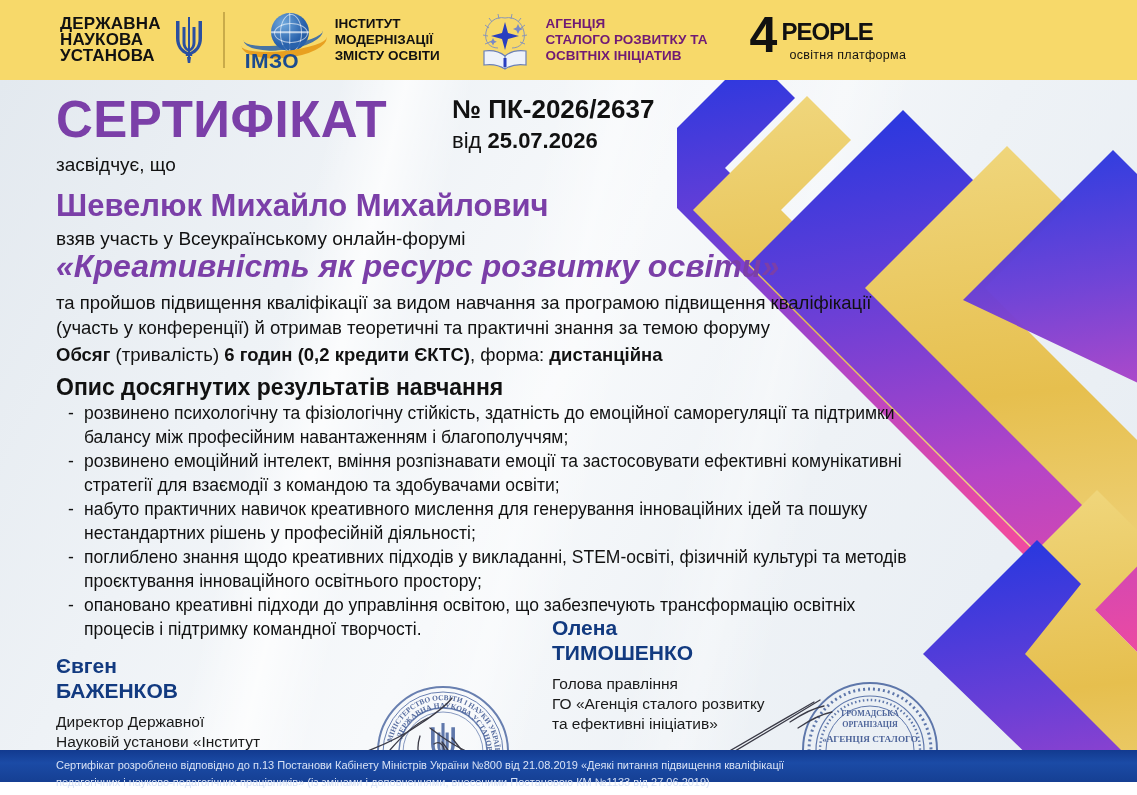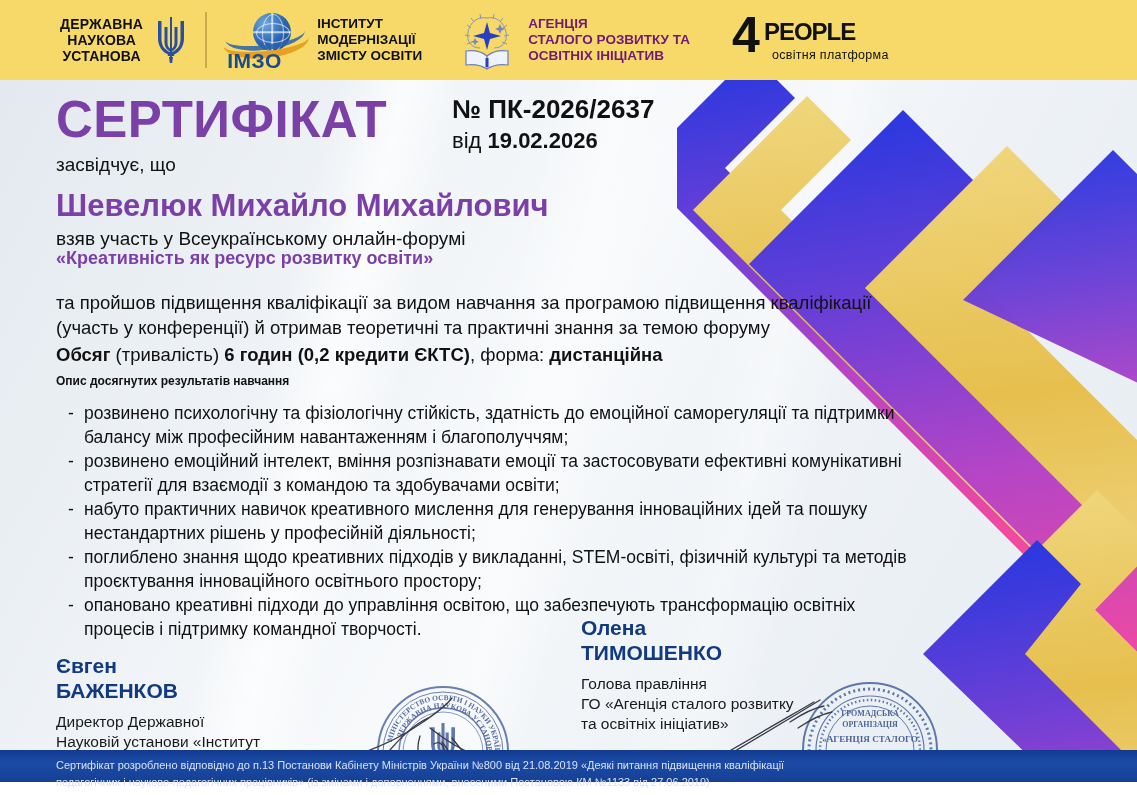--- a/index.html
+++ b/index.html
@@ -13,21 +13,21 @@
   
   .header{
     position:absolute;left:0;top:0;width:1137px;height:80px;
     background:#f7d96a;
     display:flex;align-items:center;
   }
   .hdr-logos{display:flex;align-items:center;gap:0;padding-left:60px;}
   .logo-block{display:flex;align-items:center;}
 
   .dnu-text{
-    text-align:center;font-weight:bold;font-size:14px;line-height:16px;
+    text-align:left;font-weight:bold;font-size:17px;line-height:16px;
     color:#111;letter-spacing:.2px;
   }
   .tryzub{width:36px;height:54px;margin-left:10px;position:relative;}
 
   .divider{
     width:2px;height:56px;background:#c9ab4a;margin:0 16px;
   }
 
   .imzo-wrap{display:flex;align-items:center;}
   .imzo-mark{width:86px;height:58px;position:relative;margin-right:8px;}
@@ -117,49 +117,49 @@
 
   .line-small{
     position:absolute;left:56px;font-size:19px;color:#111;
   }
   .holder-name{
     position:absolute;left:56px;top:108px;
     font-size:31px;font-weight:bold;color:#7B3FA8;
   }
   .forum-title{
     position:absolute;left:56px;top:168px;
-    font-size:18px;font-weight:bold;color:#7B3FA8;
+    font-size:32px;font-weight:bold;color:#7B3FA8;font-style:italic;
   }
   .para{
     position:absolute;left:56px;font-size:18.5px;color:#111;line-height:25px;
     width:860px;
   }
   .bold{font-weight:bold;}
 
   .results-head{
-    position:absolute;left:56px;top:294px;font-size:12px;font-weight:bold;color:#111;
+    position:absolute;left:56px;top:294px;font-size:23px;font-weight:bold;color:#111;
   }
   .bullets{
     position:absolute;left:56px;top:322px;width:865px;
     font-size:17.5px;color:#111;line-height:23.5px;
   }
   .bullet{display:flex;margin-bottom:1px;}
   .bullet .dash{width:28px;flex:0 0 28px;padding-left:12px;box-sizing:border-box;}
   .bullet .btxt{flex:1;}
 
   
   .sig{position:absolute;}
   .sig-name{
     font-size:21px;font-weight:bold;color:#123a80;line-height:25px;
   }
   .sig-role{
     font-size:15.5px;color:#1a1a1a;line-height:20px;margin-top:9px;
   }
   .sig1{left:56px;top:535px;margin-top:38px;}
-  .sig2{left:552px;top:535px;margin-left:29px;}
+  .sig2{left:552px;top:535px;}
 
   
   .stamp{position:absolute;border-radius:50%;}
   .stamp1{left:375px;top:604px;width:136px;height:136px;}
   .stamp2{left:800px;top:600px;width:140px;height:140px;}
 
   .sig-stroke{position:absolute;pointer-events:none;}
 
   
   .footer{
@@ -306,21 +306,21 @@
 
       <div class="cert-title">СЕРТИФІКАТ</div>
 
       <div class="cert-no">
         <span>№</span>
         <span>ПК-2026/2637</span>
       </div>
 
       <div class="cert-date">
         <span>від</span>
-        <b>19.02.2026</b>
+        <b>25.07.2026</b>
       </div>
 
       <div class="line-small" style="top:74px;text-align:right;">засвідчує, що</div>
 
       <div class="holder-name">Шевелюк Михайло Михайлович</div>
 
       <div class="line-small" style="top:148px;">взяв участь у Всеукраїнському онлайн-форумі</div>
 
       <div class="forum-title">«Креативність як ресурс розвитку освіти»</div>
 
@@ -371,21 +371,21 @@
       </div>
 
       <div class="sig sig2">
         <div class="sig-name">
           <div>Олена</div>
           <div>ТИМОШЕНКО</div>
         </div>
         <div class="sig-role">
           <div>Голова правління</div>
           <div>ГО «Агенція сталого розвитку</div>
-          <div>та освітніх ініціатив»</div>
+          <div>та ефективні ініціатив»</div>
         </div>
       </div>
 
       <div class="stamp stamp1">
         <svg viewBox="0 0 136 136" width="136" height="136">
           <defs>
             <path id="arcTop1" d="M 16 68 A 52 52 0 0 1 120 68"></path>
             <path id="arcTop2" d="M 24 68 A 44 44 0 0 1 112 68"></path>
             <path id="arcBot1" d="M 22 68 A 46 46 0 0 0 114 68"></path>
           </defs>

